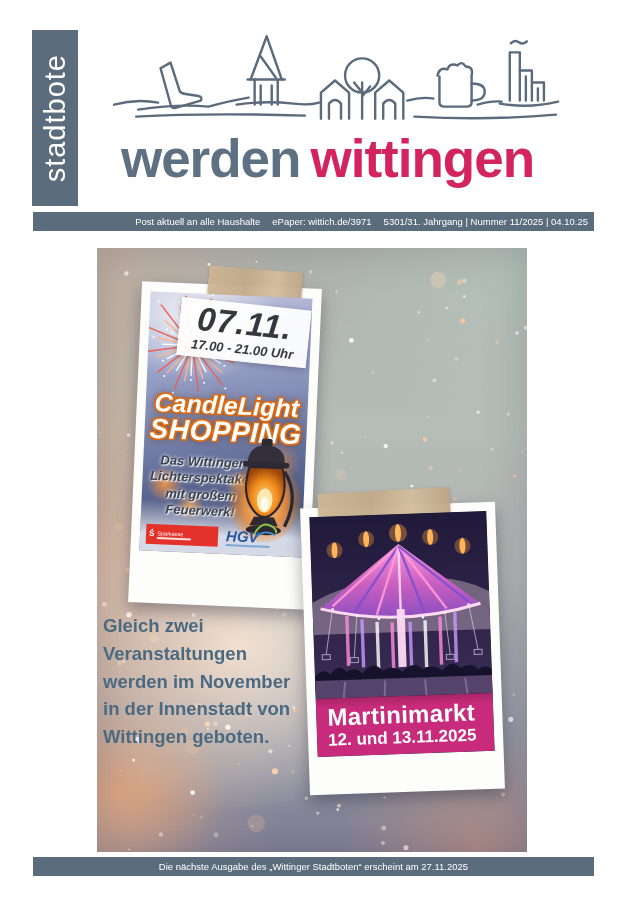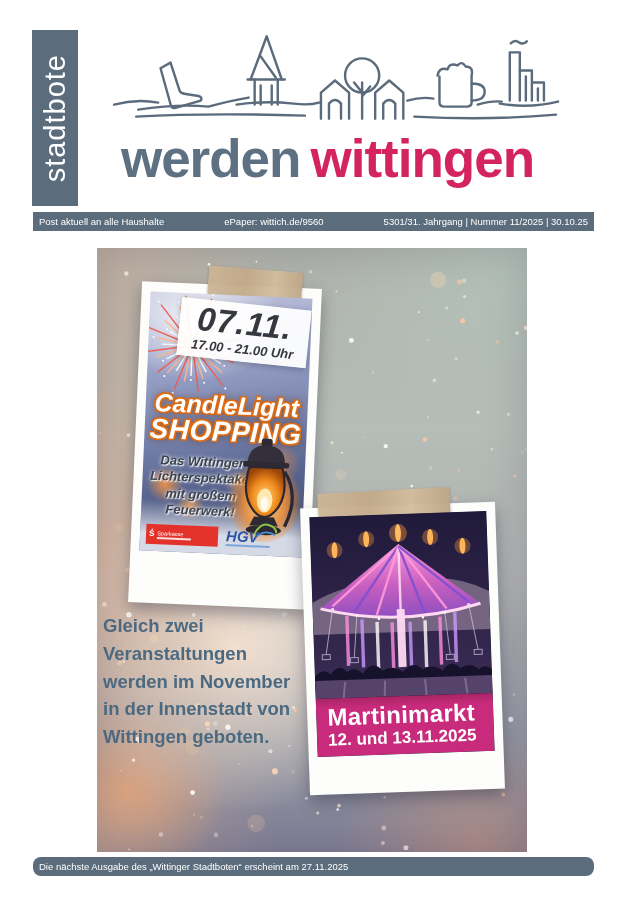--- a/index.html
+++ b/index.html
@@ -13,23 +13,23 @@
         letter-spacing:1px;font-weight:400;}
   .skyline{position:absolute;left:108px;top:30px;width:452px;height:106px;}
   .wordmark{position:absolute;left:95px;top:128px;width:465px;text-align:center;
         font-size:53px;font-weight:bold;letter-spacing:-1px;white-space:nowrap;}
   .wm-stadt{color:#5d7183;}
   .wm-wittingen{color:#d4245f;margin-left:10px;margin-top:36px;}
 
   
   .bar{position:absolute;left:33px;width:561px;height:19px;background:#5b6c7d;color:#fff;
        font-size:9.5px;display:flex;align-items:center;}
-  .infobar{top:212px;justify-content:space-between;padding:0;}
+  .infobar{top:212px;justify-content:flex-end;padding:0;}
   .infobar span{padding:0 6px;}
-  .footerbar{top:857px;justify-content:flex-start;border-radius:8px;}
+  .footerbar{top:857px;justify-content:center;}
   .footerbar span{padding:0 6px;}
 
   
   .collage{position:absolute;left:97px;top:248px;width:430px;height:604px;overflow:hidden;
     background:
       linear-gradient(90deg, rgba(208,172,150,.5), rgba(208,172,150,0) 42%),
       radial-gradient(300px 220px at 96% 4%, rgba(182,204,194,.55), transparent 70%),
       radial-gradient(280px 230px at 32% 66%, rgba(250,233,217,.95), rgba(250,233,217,0) 72%),
       radial-gradient(150px 130px at 6% 90%, rgba(243,162,106,.85), rgba(243,162,106,0) 70%),
       radial-gradient(190px 160px at 88% 99%, rgba(214,150,118,.5), transparent 72%),
@@ -131,22 +131,22 @@
       <path d="M305 86 Q380 90 446 84"></path>
     </g>
   </svg>
 
   <div class="wordmark">
     <span class="wm-stadt">werden</span><span class="wm-wittingen">wittingen</span>
   </div>
 
   <div class="bar infobar">
     <span>Post aktuell an alle Haushalte</span>
-    <span>ePaper: wittich.de/9560</span>
-    <span>5301/31. Jahrgang | Nummer 11/2025 | 30.10.25</span>
+    <span>ePaper: wittich.de/3971</span>
+    <span>5301/31. Jahrgang | Nummer 11/2025 | 04.10.25</span>
   </div>
 
   <div class="collage">
     <svg class="sparkles" id="sparkles">
         <circle cx="333.3" cy="514.0" r="1.06" fill="#ffffff" opacity="0.66"></circle>
         <circle cx="390.1" cy="320.2" r="1.40" fill="#ffe7d2" opacity="0.85"></circle>
         <circle cx="260.8" cy="493.3" r="1.27" fill="#ffffff" opacity="0.24"></circle>
         <circle cx="142.5" cy="404.9" r="1.68" fill="#ffc9a1" opacity="0.55"></circle>
         <circle cx="254.4" cy="92.4" r="2.45" fill="#ffffff" opacity="0.86"></circle>
         <circle cx="155.2" cy="578.0" r="1.24" fill="#ffe7d2" opacity="0.38"></circle>

